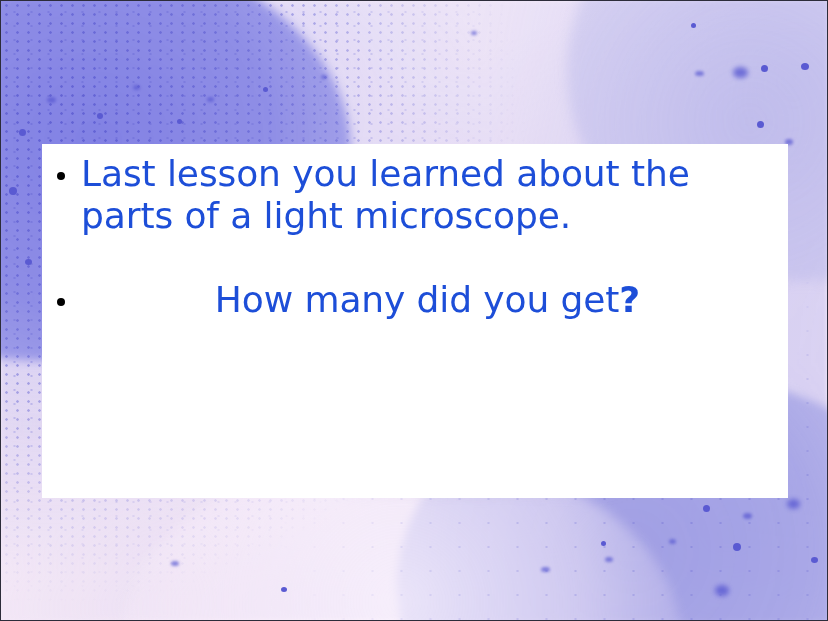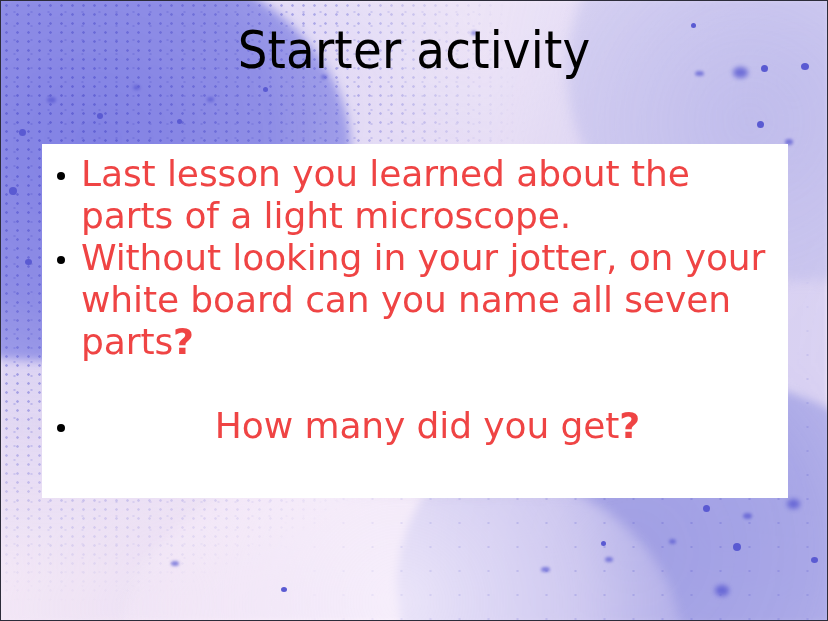--- a/index.html
+++ b/index.html
@@ -199,21 +199,21 @@
     list-style: none;
   }
 
   .bullet-item {
     position: relative;
     margin: 0;
     padding: 0 14px 0 39px;
     font-size: 36px;
     line-height: 42px;
     font-weight: 400;
-    color: #ef4444;
+    color: #1d4ed8;
     font-family: "DejaVu Sans", "Liberation Sans", sans-serif;
     letter-spacing: -0.1px;
   }
 
   .bullet-item::before {
     content: "";
     position: absolute;
     left: 15px;
     top: 19px;
     width: 8px;
@@ -277,32 +277,28 @@
     <div class="dot big" style="left:714px; top:584px; width:14px; height:11px;"></div>
     <div class="dot soft" style="left:668px; top:538px; width:7px;  height:5px;"></div>
     <div class="dot" style="left:810px; top:556px; width:7px;  height:6px;"></div>
     <div class="dot soft" style="left:604px; top:556px; width:8px;  height:5px;"></div>
     <div class="dot" style="left:600px; top:540px; width:5px;  height:5px;"></div>
     <div class="dot soft" style="left:540px; top:566px; width:9px;  height:5px;"></div>
     <div class="dot" style="left:280px; top:586px; width:6px;  height:5px;"></div>
     <div class="dot soft" style="left:170px; top:560px; width:8px;  height:5px;"></div>
   </div>
 
-  <div id="title">Starter activity</div>
 
   <div id="content-box">
     <ul id="bullet-list">
 
       <li class="bullet-item" id="item-0">
         <span>Last lesson you learned about the parts of a light microscope.</span><span class="qmark"></span>
       </li>
 
-      <li class="bullet-item" id="item-1">
-        <span>Without looking in your jotter, on your white board can you name all seven parts</span><span class="qmark">?</span>
-      </li>
 
       <li class="bullet-item" id="item-2">
         <span>How many did you get</span><span class="qmark">?</span>
       </li>
 
     </ul>
   </div>
 
 </div>
 

